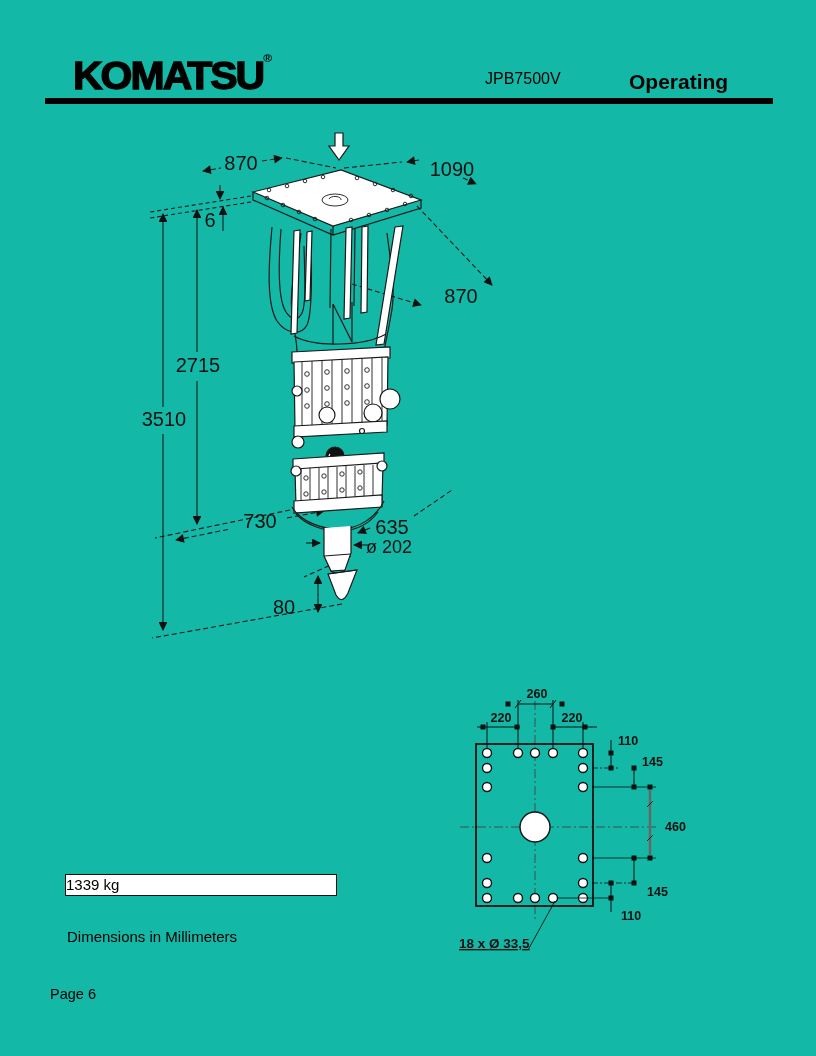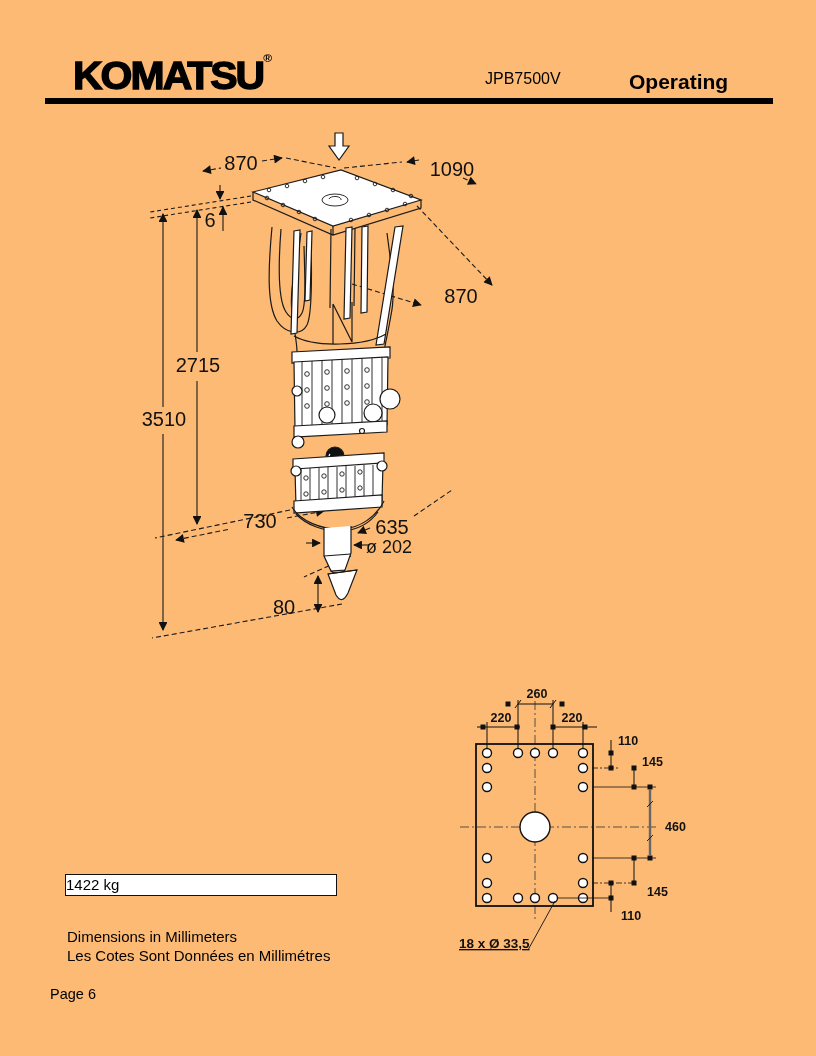--- a/index.html
+++ b/index.html
@@ -1,17 +1,17 @@
 <!DOCTYPE html>
 <html><head>
 <meta charset="utf-8">
 <style>
   html,body{margin:0;padding:0;background:#e8e8e8;}
   .page{
-    position:relative;width:816px;height:1056px;background:#fdba74;
+    position:relative;width:816px;height:1056px;background:#14b8a6;
     font-family:"Liberation Sans",sans-serif;color:#000;overflow:hidden;
     margin:0 auto;
   }
   .logo{
     position:absolute;left:73px;top:52px;
     font-size:41px;font-weight:bold;letter-spacing:-2px;
     -webkit-text-stroke:1.4px #000;
     transform:scaleY(0.95);transform-origin:left top;white-space:nowrap;
   }
   .logo .reg{font-size:12px;font-weight:bold;-webkit-text-stroke:0;vertical-align:28px;letter-spacing:0;}
@@ -277,23 +277,22 @@
       <text x="642" y="766">145</text>
       <text x="665" y="831">460</text>
       <text x="647" y="896">145</text>
       <text x="621" y="920">110</text>
       <text x="459" y="948" font-size="13.5" text-decoration="underline">18 x Ø 33,5</text>
     </g>
   </svg>
 
   <div class="weight-table">
     <div class="wt-row">
-      <span class="wt-value">1422 kg</span>
+      <span class="wt-value">1339 kg</span>
     </div>
   </div>
 
   <div class="notes">
     <div>Dimensions in Millimeters</div>
-    <div>Les Cotes Sont Données en Millimétres</div>
   </div>
 
   <div class="page-num">Page 6</div>
 </div>
 
 </body></html>

